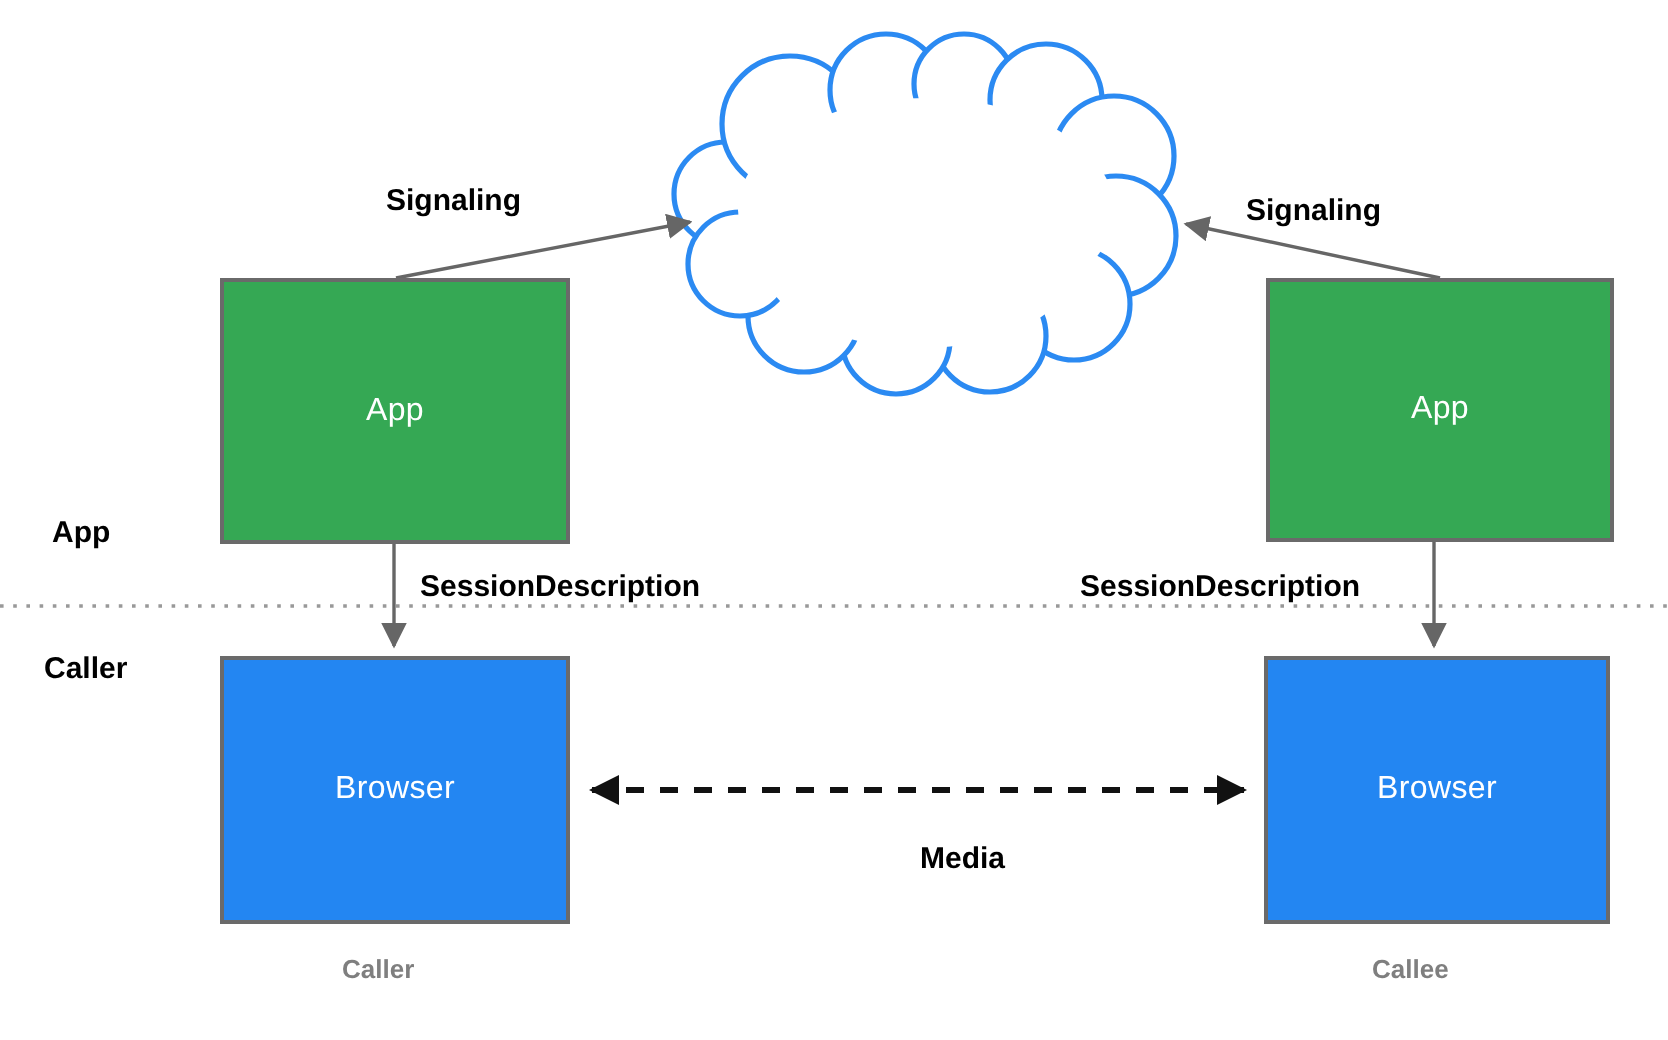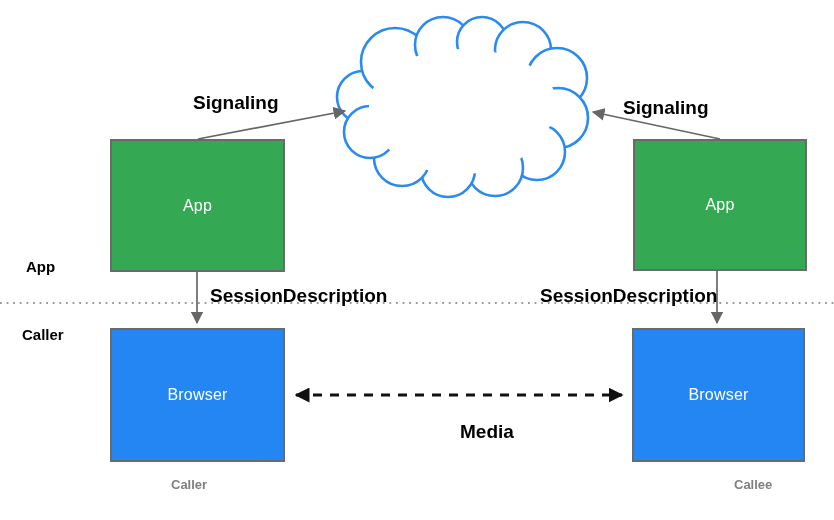--- a/index.html
+++ b/index.html
@@ -25,21 +25,21 @@
   .app-node { background: var(--app-green, #35a854); }
   .browser-node { background: var(--browser-blue, #2386f2); }
 
   #caller-app     { left: 110px; top: 139px; width: 175px; height: 133px; }
   #callee-app     { left: 633px; top: 139px; width: 174px; height: 132px; }
   #caller-browser { left: 110px; top: 328px; width: 175px; height: 134px; }
   #callee-browser { left: 632px; top: 328px; width: 173px; height: 134px; }
 
   .edge-label {
     position: absolute; z-index: 3;
-    font-weight: bold; font-size: 19px; color: var(--label-black, #000000);
+    font-weight: bold; font-size: 15px; color: var(--label-black, #000000);
     white-space: nowrap;
   }
   #label-signaling-left  { left: 193px; top: 92px; }
   #label-signaling-right { left: 623px; top: 97px; }
   #label-session-left    { left: 210px; top: 285px; }
   #label-session-right   { left: 540px; top: 285px; }
   #label-media           { left: 460px; top: 421px; }
 
   .lane-label {
     position: absolute; z-index: 3;
@@ -47,21 +47,21 @@
   }
   #lane-app    { left: 26px; top: 258px; }
   #lane-webrtc { left: 22px; top: 326px; }
 
   .caption {
     position: absolute; z-index: 3;
     font-weight: bold; font-size: 13px; color: var(--caption-gray, #7f7f7f);
     white-space: nowrap;
   }
   #caption-caller { left: 171px; top: 477px; }
-  #caption-callee { left: 686px; top: 477px; margin-left: 48px; }
+  #caption-callee { left: 686px; top: 477px; }
 
   .cloud-bump { fill: #ffffff; stroke: var(--cloud-blue, #2b8af2); stroke-width: 2.6; }
   .cloud-cover { fill: #ffffff; stroke: none; }
   .arrow-gray { stroke: var(--arrow-gray, #666666); stroke-width: 1.7; fill: none; }
   .arrow-black { stroke: var(--arrow-black, #111111); stroke-width: 3; fill: none; }
   .divider { stroke: var(--divider-gray, #999999); stroke-width: 1.8; fill: none; }
 </style>
 </head>
 <body>
 

